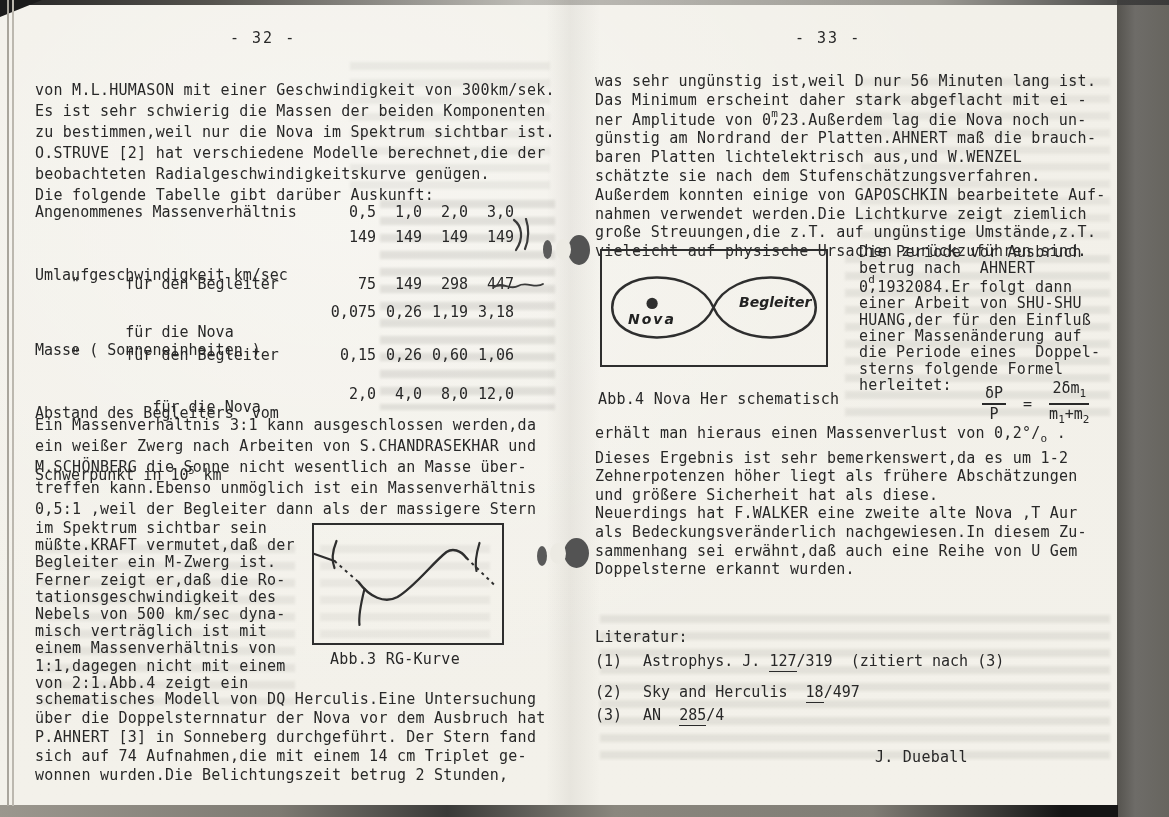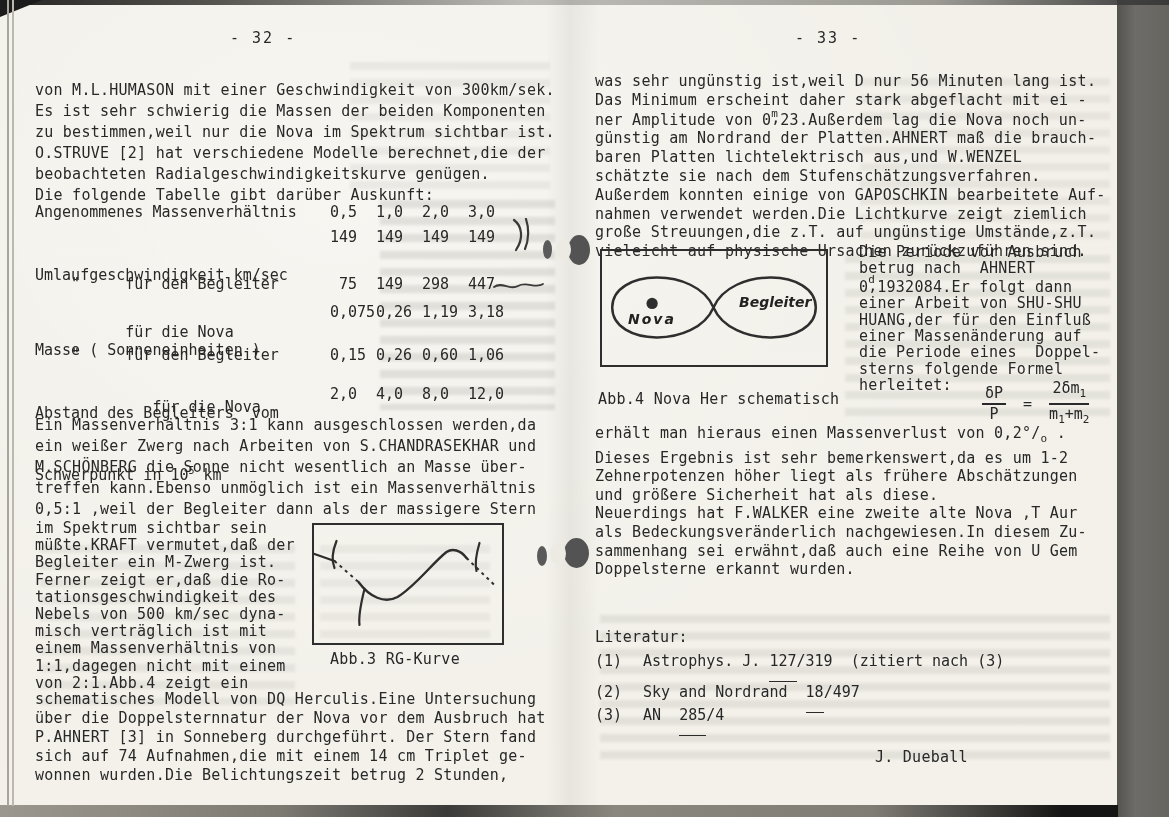--- a/index.html
+++ b/index.html
@@ -12,21 +12,21 @@
   .pagenum{position:absolute;font-size:15px;letter-spacing:2px;}
   .block{position:absolute;font-size:15px;letter-spacing:0.25px;}
   .lh21{line-height:21px;} .lh19{line-height:19px;} .lh188{line-height:18.8px;}
   .lh172{line-height:17.2px;} .lh164{line-height:16.4px;} .lh186{line-height:18.6px;}
 
   
   .l-table{position:absolute;left:5px;top:0;width:525px;font-size:15px;}
   .trow{position:absolute;display:flex;align-items:flex-start;width:525px;line-height:19px;}
   .tlabel{width:295px;white-space:pre;}
   .tvals{display:flex;width:230px;}
-  .tv{display:inline-block;width:46px;white-space:pre;}
+  .tv{display:inline-block;width:46px;white-space:pre;text-align:right;}
   .valsdown{margin-top:19px;}
   sup.sp5{font-size:10px;}
 
   
   .figbox{position:absolute;border:2.5px solid #2e2e2e;background:transparent;}
   .figlabel{position:absolute;font-family:"DejaVu Sans",sans-serif;font-style:italic;
             font-weight:600;font-size:14px;color:#222;}
   .figcap{position:absolute;font-size:15px;letter-spacing:0.25px;}
 
   
@@ -38,21 +38,21 @@
 
   
   .stk{position:relative;display:inline-block;width:9px;height:15px;}
   .stk .t{position:absolute;left:0;top:-5px;font-size:11px;}
   .stk .b{position:absolute;left:0;bottom:-3px;font-size:15px;}
   .subo{font-size:11px;vertical-align:-4px;}
 
   
   .lit-item{position:absolute;font-size:15px;white-space:pre;}
   .lit-num{display:inline-block;width:48px;}
-  .ul{border-bottom:1.6px solid #2a2a2a;padding-bottom:11px;}
+  .ul{border-bottom:1.6px solid #2a2a2a;padding-bottom:1px;}
 
   
   .ghost{position:absolute;pointer-events:none;
          background:repeating-linear-gradient(180deg, rgba(100,98,90,0.14) 0px, rgba(100,98,90,0.14) 8px,
                     rgba(0,0,0,0) 8px, rgba(0,0,0,0) 17px);
          filter:blur(1.4px);}
   .gutter{position:absolute;left:546px;top:0;width:54px;height:806px;pointer-events:none;
           background:linear-gradient(90deg, rgba(70,65,55,0) 0%, rgba(70,65,55,0.07) 45%, rgba(70,65,55,0) 100%);}
   .hole{position:absolute;border-radius:50%;}
   .edge-right{position:absolute;left:1117px;top:0;width:52px;height:817px;
@@ -267,21 +267,21 @@
             <div class="tl">und größere Sicherheit hat als diese.</div>
             <div class="tl">Neuerdings hat F.WALKER eine zweite alte Nova ,T Aur</div>
             <div class="tl">als Bedeckungsveränderlich nachgewiesen.In diesem Zu-</div>
             <div class="tl">sammenhang sei erwähnt,daß auch eine Reihe von U Gem</div>
             <div class="tl">Doppelsterne erkannt wurden.</div>
           </div>
       </div>
 
       <div class="block" style="left:3px;top:628px;">Literatur:</div>
       <div class="lit-item" style="left:3px;top:652px;"><span class="lit-num">(1)</span><span>Astrophys. J. </span><span class="ul">127</span><span>/319  (zitiert nach (3)</span></div>
-      <div class="lit-item" style="left:3px;top:683px;"><span class="lit-num">(2)</span><span>Sky and Nordrand  </span><span class="ul">18</span><span>/497</span></div>
+      <div class="lit-item" style="left:3px;top:683px;"><span class="lit-num">(2)</span><span>Sky and Herculis  </span><span class="ul">18</span><span>/497</span></div>
       <div class="lit-item" style="left:3px;top:706px;"><span class="lit-num">(3)</span><span>AN  </span><span class="ul">285</span><span>/4</span></div>
 
       <div class="block" style="left:283px;top:748px;">J. Dueball</div>
     </section>
 
     <svg class="artifact" style="left:508px;top:218px;" width="26" height="36" viewBox="0 0 26 36">
       <path d="M6,2 C14,8 16,20 8,32" fill="none" stroke="#3a3a3a" stroke-width="2.2" stroke-linecap="round"></path>
       <path d="M18,1 C21,10 21,22 17,31" fill="none" stroke="#3a3a3a" stroke-width="2.2" stroke-linecap="round"></path>
     </svg>
     <svg class="artifact" style="left:492px;top:278px;" width="54" height="16" viewBox="0 0 54 16">

